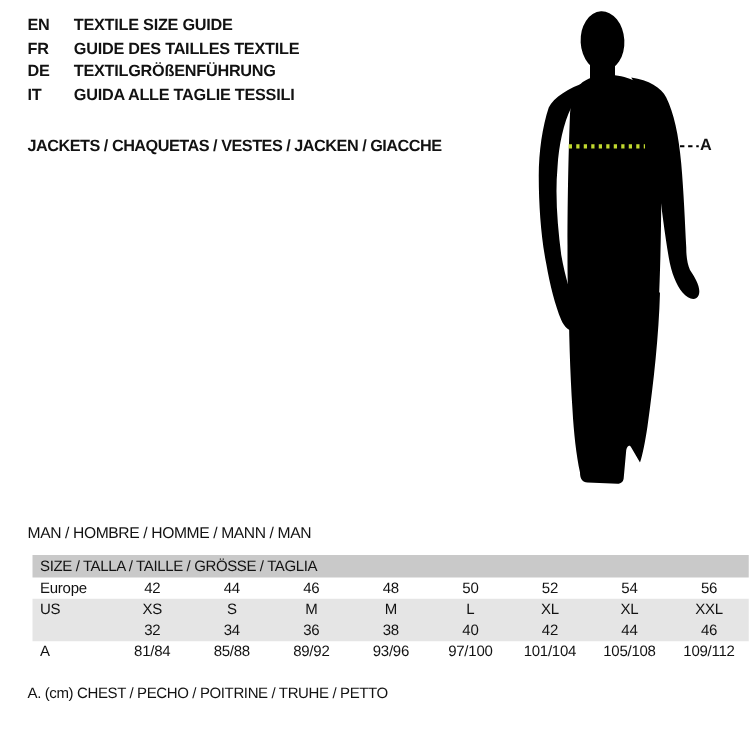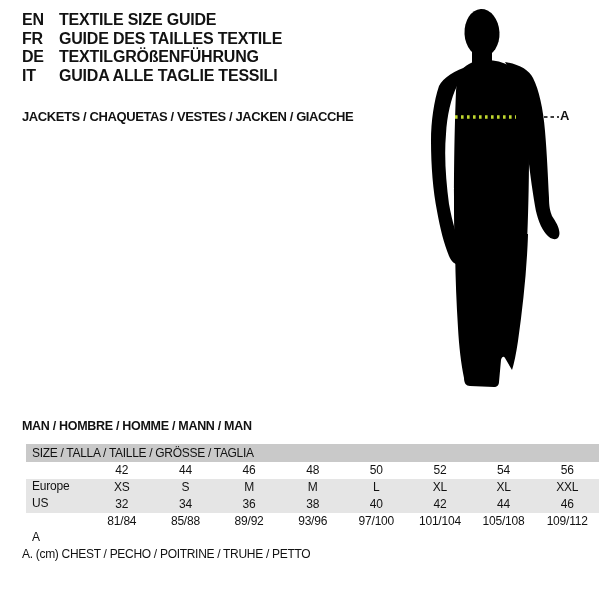--- a/index.html
+++ b/index.html
@@ -1,36 +1,36 @@
 <!DOCTYPE html>
 <html><head>
 <meta charset="utf-8">
 <style>
   html,body{margin:0;padding:0;background:#fff;}
   .stage{
     position:relative;width:600px;height:600px;background:#ffffff;overflow:hidden;
     font-family:"Liberation Sans", sans-serif;color:#121212;letter-spacing:-0.2px;
   }
   
-  .lang-list{position:absolute;left:22px;top:11px;font-size:16px;font-weight:bold;line-height:18.6px;}
+  .lang-list{position:absolute;left:22px;top:11px;font-size:13px;font-weight:bold;line-height:18.6px;}
   .lang-row{display:flex;}
   .lang-code{width:37px;}
   
   .categories{position:absolute;left:22px;top:107px;font-size:13px;font-weight:bold;line-height:19px;letter-spacing:-0.4px;}
   
   .figure-svg{position:absolute;left:425px;top:6px;width:150px;height:382px;}
   .measure-label{position:absolute;left:560px;top:108px;font-size:13px;font-weight:bold;}
   
-  .man-title{position:absolute;left:22px;top:419px;font-size:12.5px;font-weight:bold;letter-spacing:-0.3px;}
+  .man-title{position:absolute;left:22px;top:419px;font-size:12.5px;font-weight:normal;letter-spacing:-0.3px;}
   
   .size-table{position:absolute;left:26px;top:444px;width:573px;font-size:12px;}
   .thead{height:18px;line-height:18px;background:#c9c9c9;padding-left:6px;letter-spacing:-0.3px;}
   .trow{display:flex;height:17px;line-height:17px;}
   .trow.stripe{background:#e5e5e5;}
-  .tlabel{width:64px;padding-left:6px;box-sizing:border-box;margin-top:16px;}
+  .tlabel{width:64px;padding-left:6px;box-sizing:border-box;}
   .tcell{flex:1;text-align:center;}
   
   .footnote{position:absolute;left:22px;top:547px;font-size:12px;font-weight:normal;letter-spacing:-0.3px;}
 </style>
 </head>
 <body>
 
 <div class="stage">
 
   <div class="lang-list">

